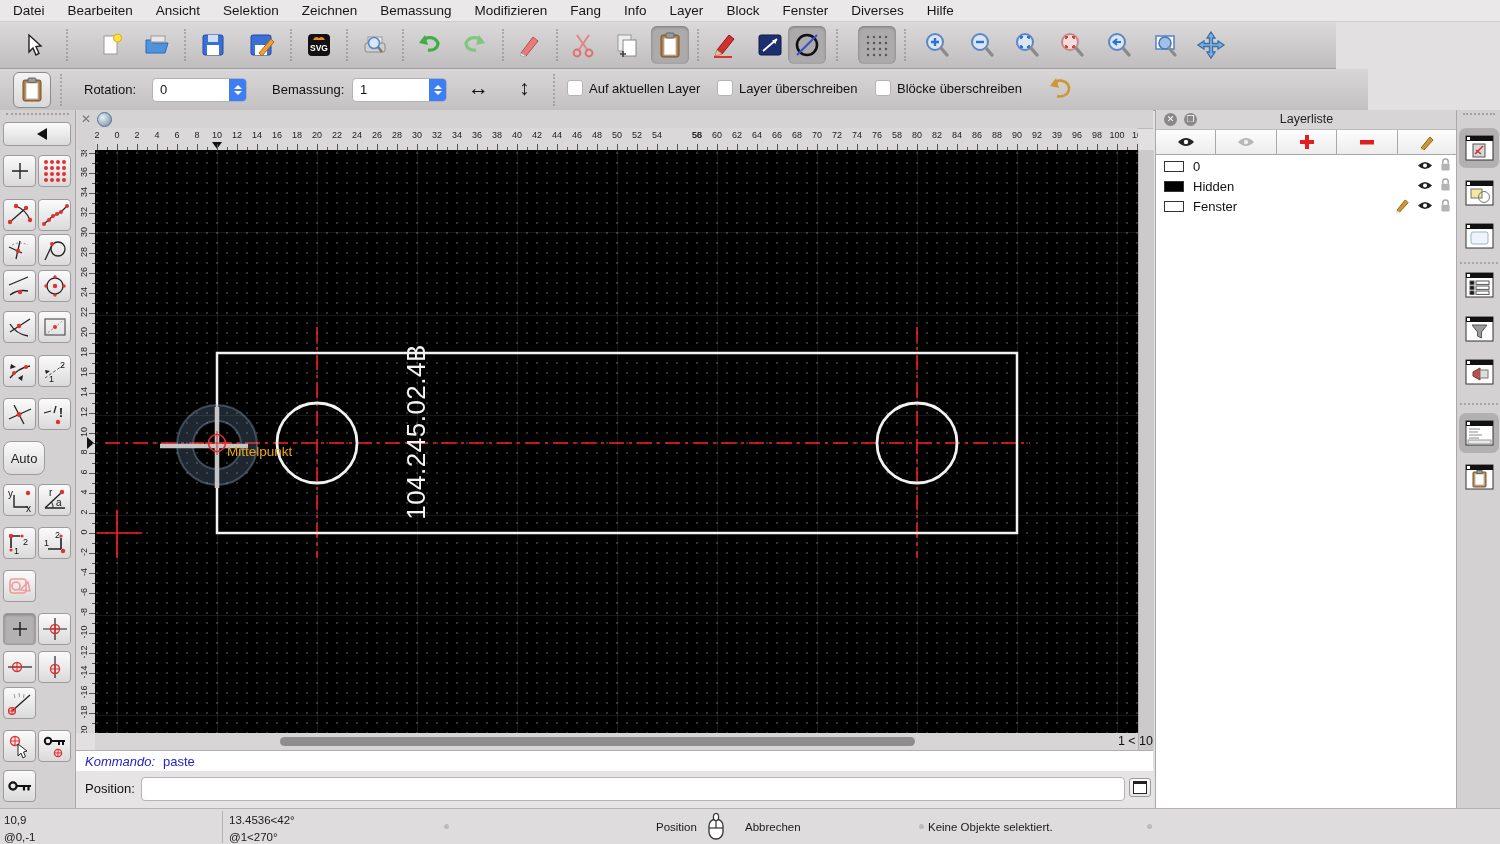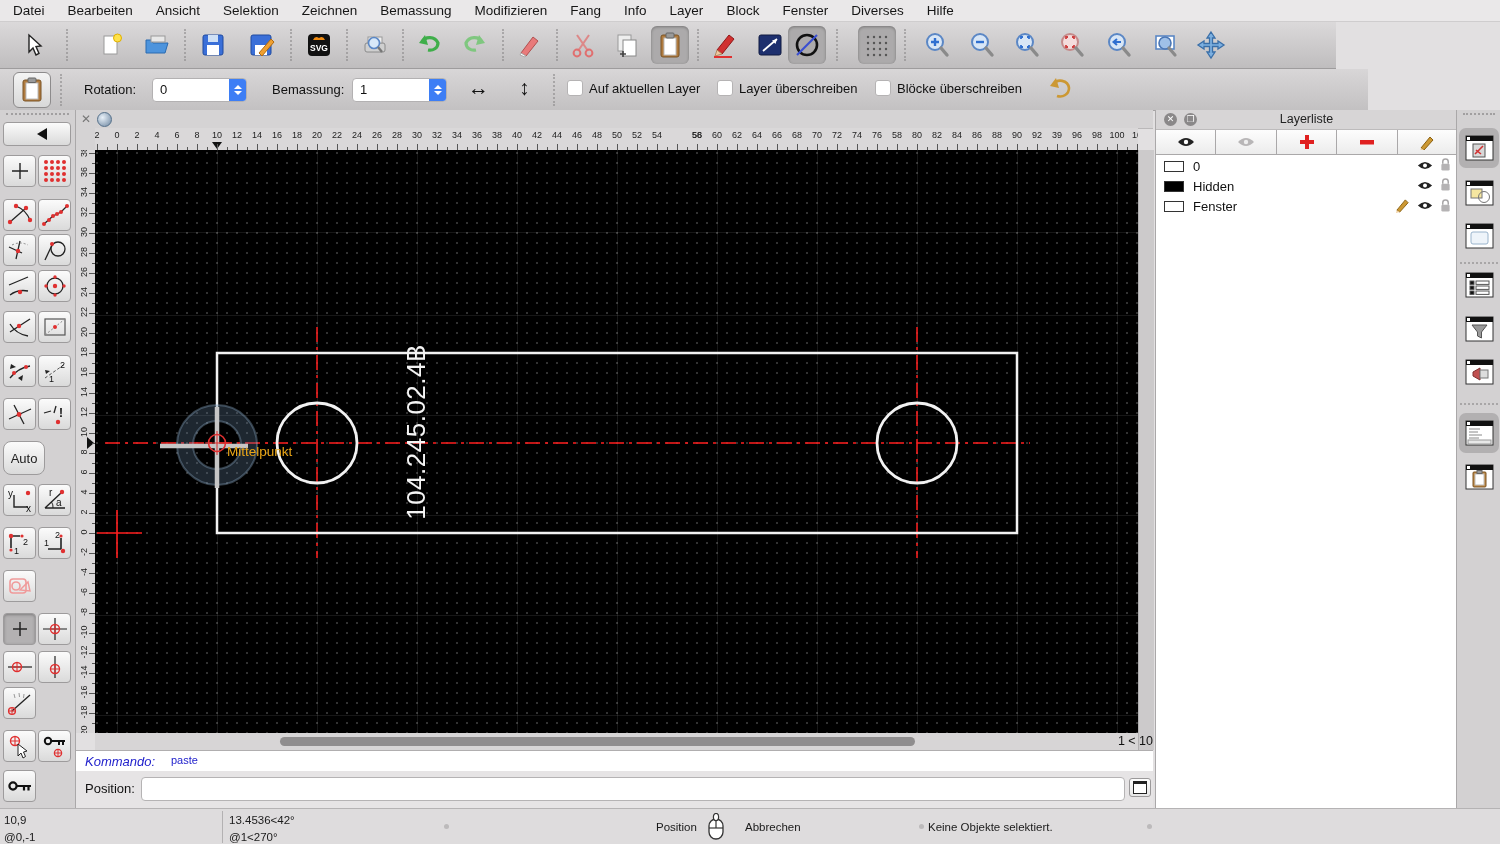--- a/index.html
+++ b/index.html
@@ -56,21 +56,21 @@
               white-space:nowrap;color:#f4f4f4;font-size:26px;letter-spacing:.5px}
   #snap-tooltip{position:absolute;left:132px;top:294px;font-size:13.5px;color:#eaa616;white-space:nowrap}
   
   #vstrip{position:absolute;left:1138px;top:150px;width:15px;height:600px;background:#cccacb;border-left:1px solid #b2b0b1}
   #hscroll{position:absolute;left:95px;top:733px;width:1043px;height:17px;background:#d7d5d6}
   #hthumb{position:absolute;left:185px;top:4px;width:635px;height:9px;border-radius:5px;background:#8f8d8e}
   #zoomlevel{position:absolute;left:1095px;top:734px;width:58px;text-align:right;font-size:12.5px;color:#111}
   
   #cmdrow{position:absolute;left:75px;top:750px;width:1078px;height:20px;background:#fff;border-top:1px solid #b0aeaf;border-bottom:1px solid #d0cecf}
   #cmdrow .k{position:absolute;left:10px;top:3px;font-size:13px;color:#2222cc;font-style:italic}
-  #cmdrow .v{position:absolute;left:96px;top:3px;font-size:11px;color:#2222cc}
+  #cmdrow .v{position:absolute;left:88px;top:3px;font-size:13px;color:#2222cc}
   #posrow{position:absolute;left:75px;top:771px;width:1078px;height:37px;background:#e6e4e5}
   #posrow .plabel{position:absolute;left:10px;top:10px;font-size:13px;color:#111}
   #pos-input{position:absolute;left:66px;top:6px;width:982px;height:22px;background:#fff;border:1px solid #b5b3b4;border-radius:4px}
   #winbtn{position:absolute;left:1054px;top:7px;width:20px;height:17px;background:linear-gradient(#fdfdfd,#e6e6e6);
           border:1px solid #9b999a;border-radius:3px;display:flex;align-items:center;justify-content:center}
   #winbtn .g{width:12px;height:9px;border:1px solid #222;border-top:3px solid #222;background:#fff}
   
   #dock{position:absolute;left:1155px;top:110px;width:301px;height:698px;background:#fff;border-left:1px solid #aaa8a9}
   #dock-title{position:absolute;left:0;top:0;width:301px;height:19px;background:#d7d5d6;border-bottom:1px solid #bdbbbc}
   #dock-title .t{position:absolute;left:0;right:0;top:2px;text-align:center;font-size:12.5px;color:#222}

